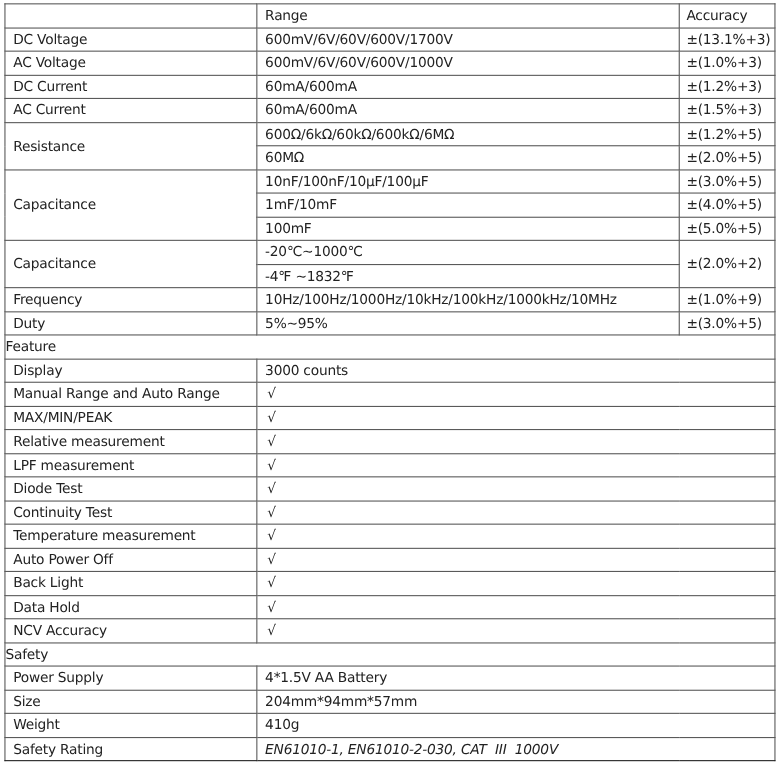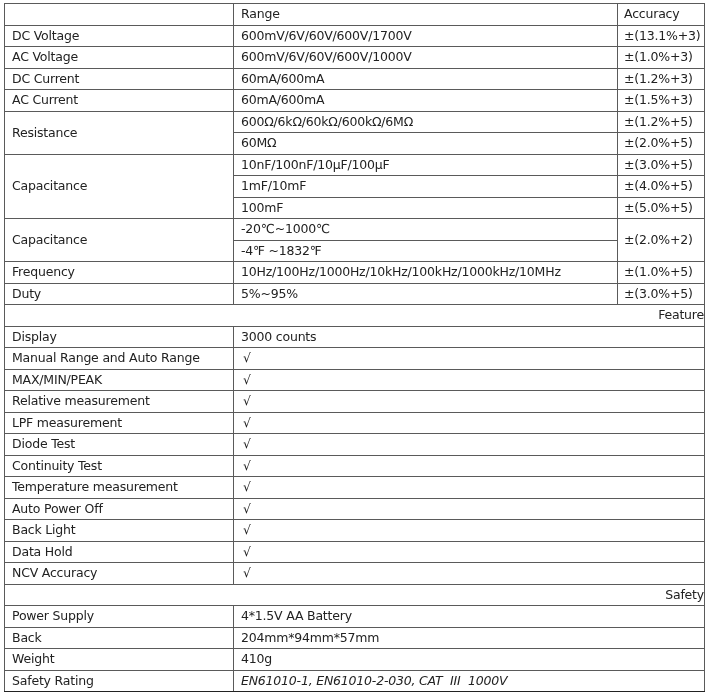--- a/index.html
+++ b/index.html
@@ -17,21 +17,21 @@
     table.spec td {
       border: 1px solid #5a5a5a;
       height: 20.5px;
       padding: 0 0 0 7px;
       line-height: 20px;
       white-space: nowrap;
       overflow: hidden;
       vertical-align: middle;
     }
     table.spec td.acc { padding-left: 6px; }
-    table.spec td.section { text-align: right; padding-left: 0; }
+    table.spec td.section { text-align: left; padding-left: 0; }
     table.spec tr.outer-bottom td { border-bottom: 1.5px solid #222; margin-top: 24px; }
     col.c1 { width: 229px; }
     col.c2 { width: 384px; }
     col.c3 { width: 87px; }
     .check { padding-left: 9px !important; }
   </style>
 </head>
 <body>
 
 <table class="spec">
@@ -97,21 +97,21 @@
       <td>-20℃~1000℃</td>
       <td rowspan="2" class="acc">±(2.0%+2)</td>
     </tr>
     <tr>
       <td>-4℉ ~1832℉</td>
     </tr>
 
     <tr>
       <td>Frequency</td>
       <td>10Hz/100Hz/1000Hz/10kHz/100kHz/1000kHz/10MHz</td>
-      <td class="acc">±(1.0%+5)</td>
+      <td class="acc">±(1.0%+9)</td>
     </tr>
     <tr>
       <td>Duty</td>
       <td>5%~95%</td>
       <td class="acc">±(3.0%+5)</td>
     </tr>
 
     <tr>
       <td colspan="3" class="section">Feature</td>
     </tr>
@@ -165,21 +165,21 @@
     </tr>
 
     <tr>
       <td colspan="3" class="section">Safety</td>
     </tr>
     <tr>
       <td>Power Supply</td>
       <td colspan="2">4*1.5V AA Battery</td>
     </tr>
     <tr>
-      <td>Back</td>
+      <td>Size</td>
       <td colspan="2">204mm*94mm*57mm</td>
     </tr>
     <tr>
       <td>Weight</td>
       <td colspan="2">410g</td>
     </tr>
     <tr class="outer-bottom">
       <td>Safety Rating</td>
       <td colspan="2" style="white-space: pre; font-style: italic;">EN61010-1, EN61010-2-030, CAT  III  1000V</td>
     </tr>

